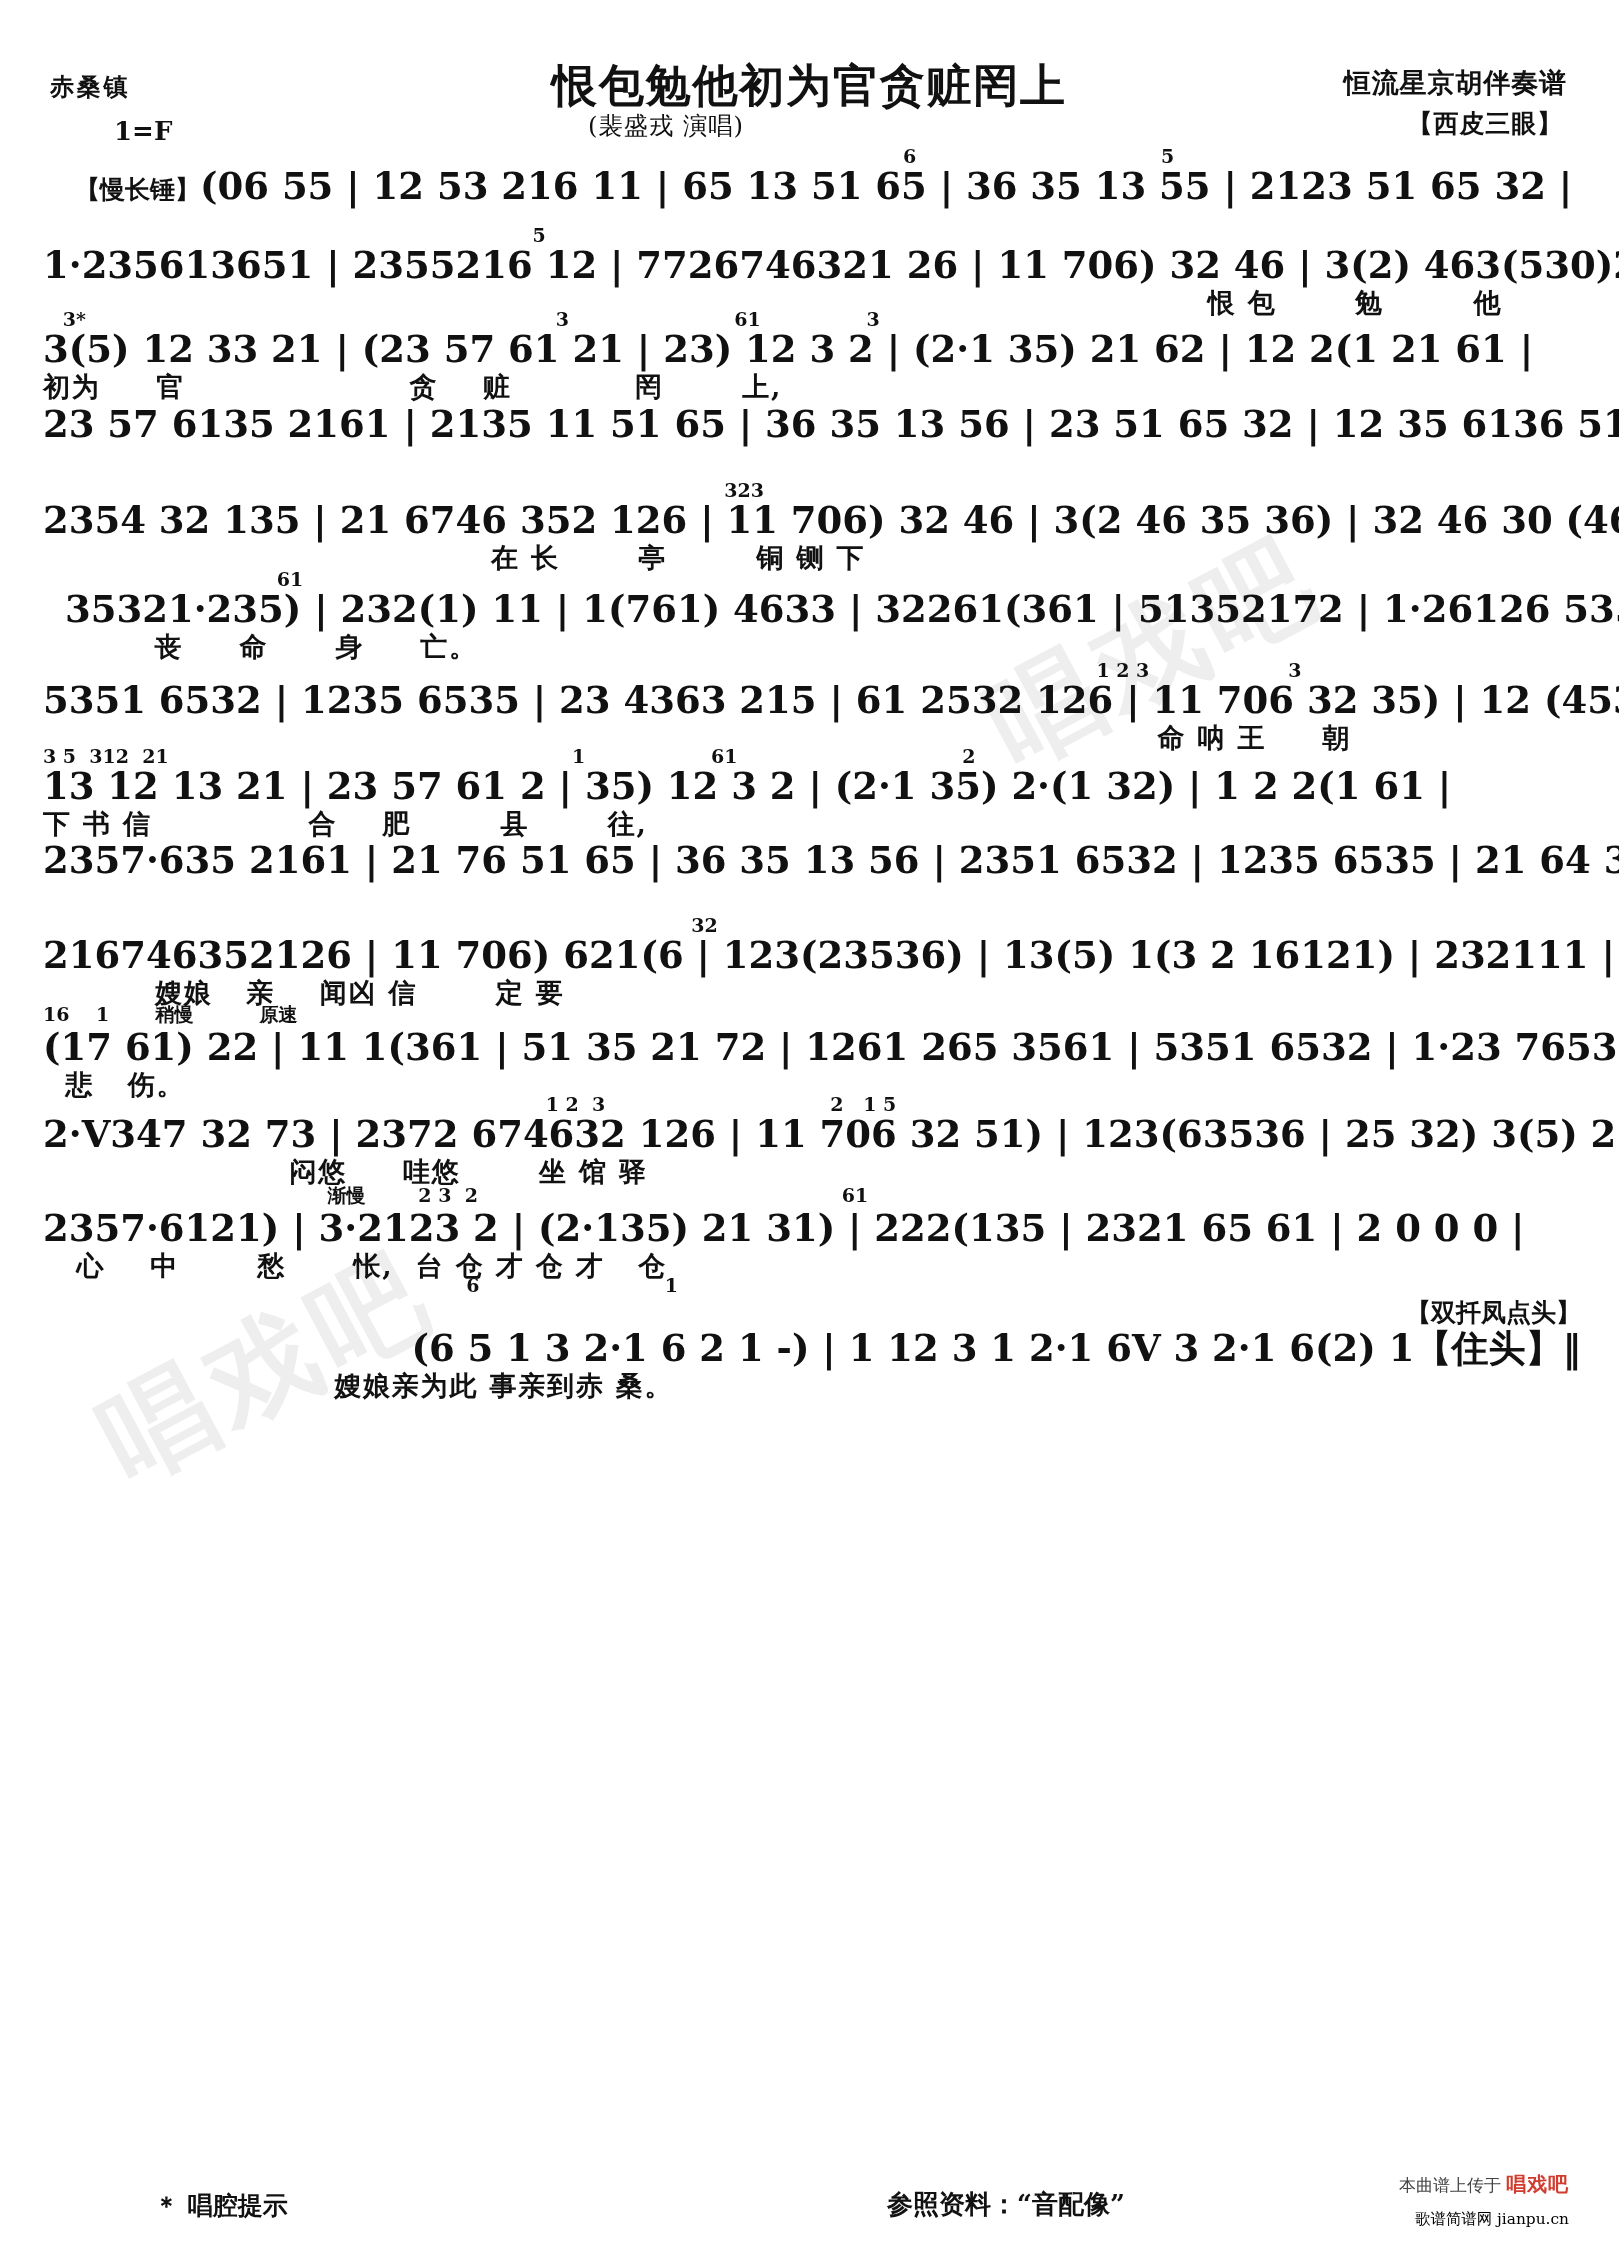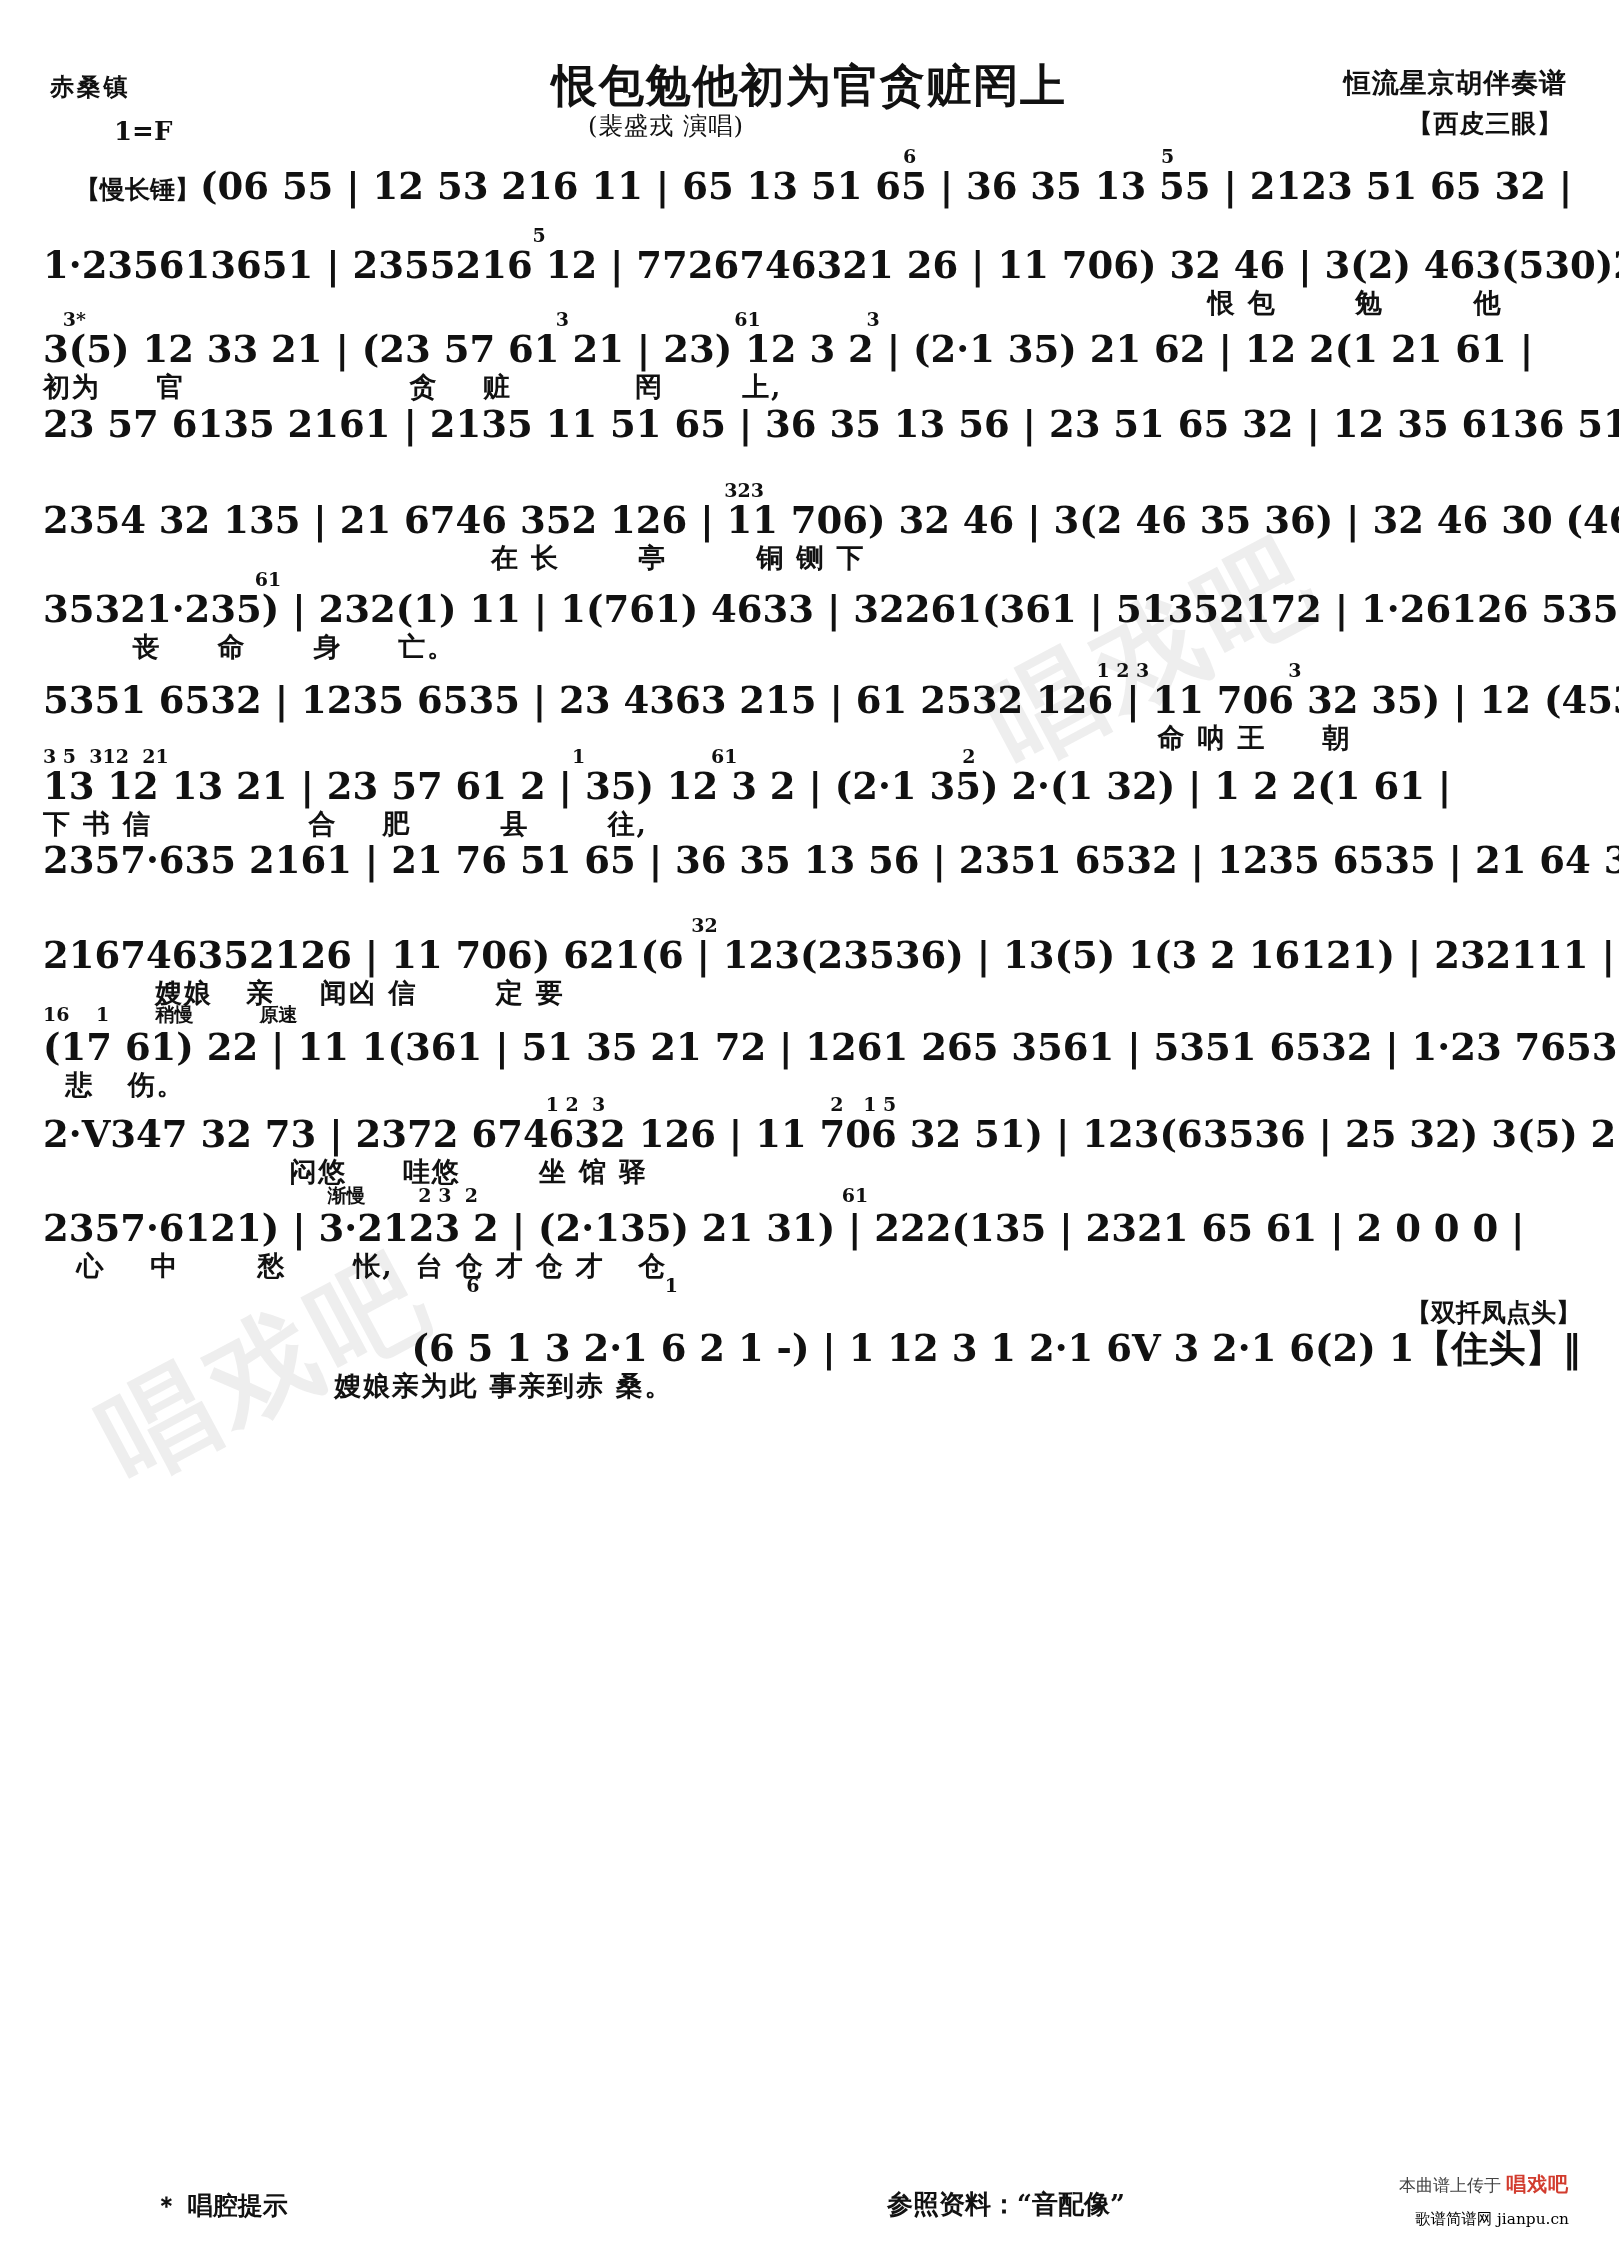--- a/index.html
+++ b/index.html
@@ -205,21 +205,21 @@
 
   <div class="system" style="top:479px;">
     <div class="marks">                                                                                                       323</div>
     <div style="display:flex;align-items:flex-end;">
       <span class="tag"></span>
       <span class="notes">2354 32 135 | 21 6746 352 126 | 11 706) 32 46 | 3(2 46 35 36) | 32 46 30 (46</span>
     </div>
     <div class="lyric">                                        在 长       亭        铜 铡 下</div>
   </div>
 
-  <div class="system" style="top:568px;">
+  <div class="system" style="top:568px;margin-left:22px;">
     <div class="marks">                                61</div>
     <div style="display:flex;align-items:flex-end;">
       <span class="tag"></span>
       <span class="notes">35321·235) | 232(1) 11 | 1(761) 4633 | 32261(361 | 51352172 | 1·26126 53561</span>
     </div>
     <div class="lyric">        丧     命      身     亡。</div>
   </div>
 
   <div class="system" style="top:659px;text-align:center;">
     <div class="marks">                                                                                                                     1 2 3                     3</div>

